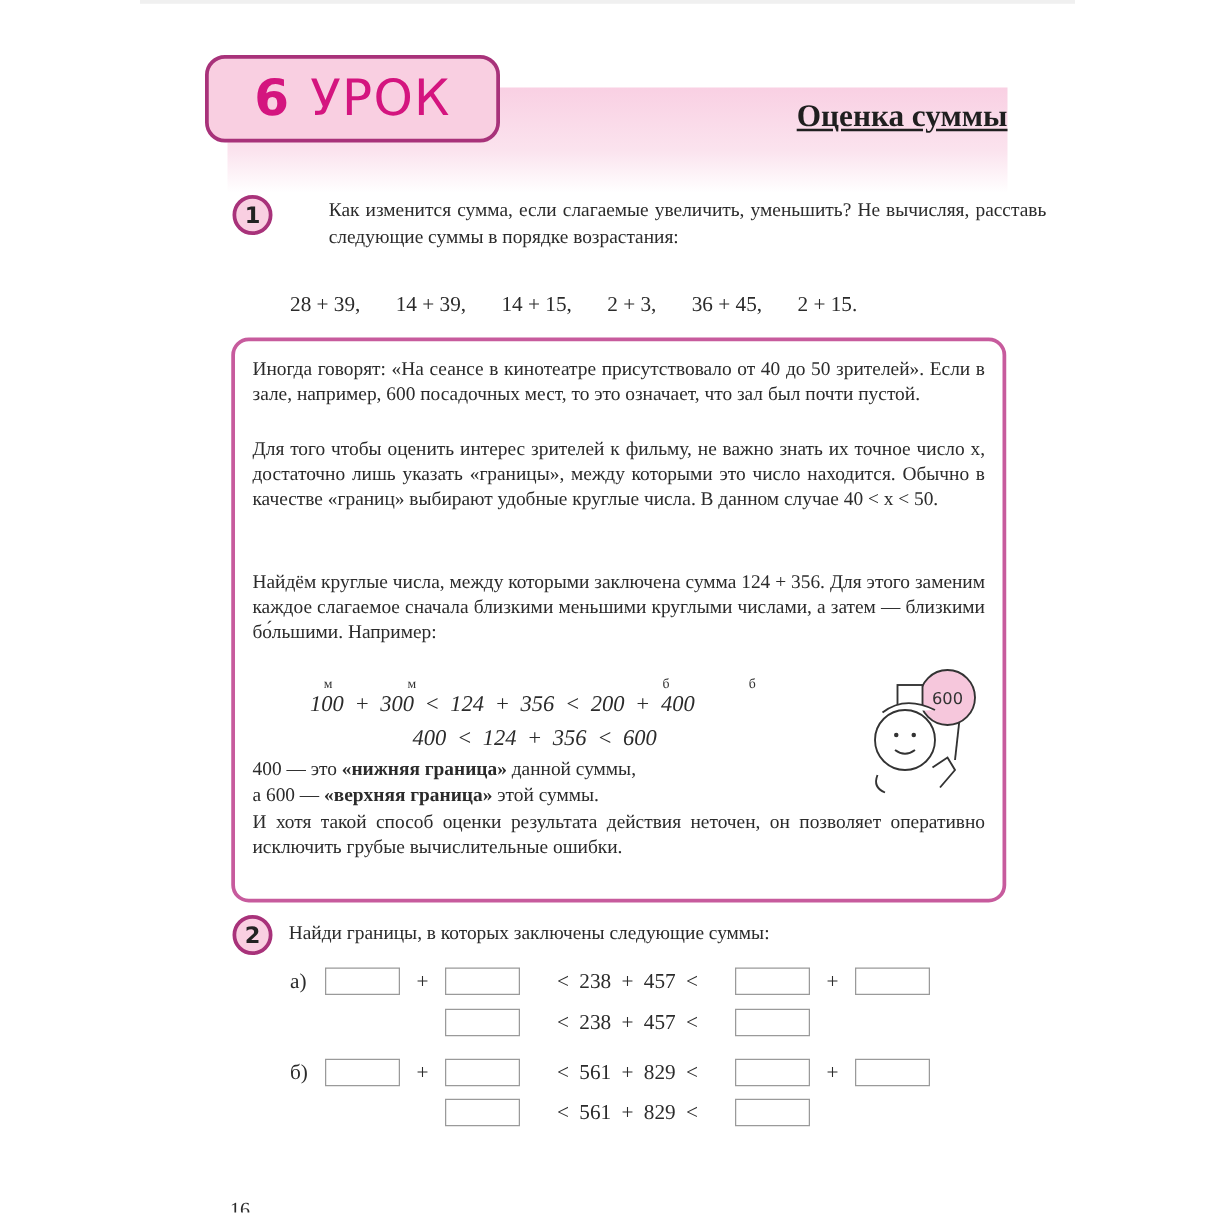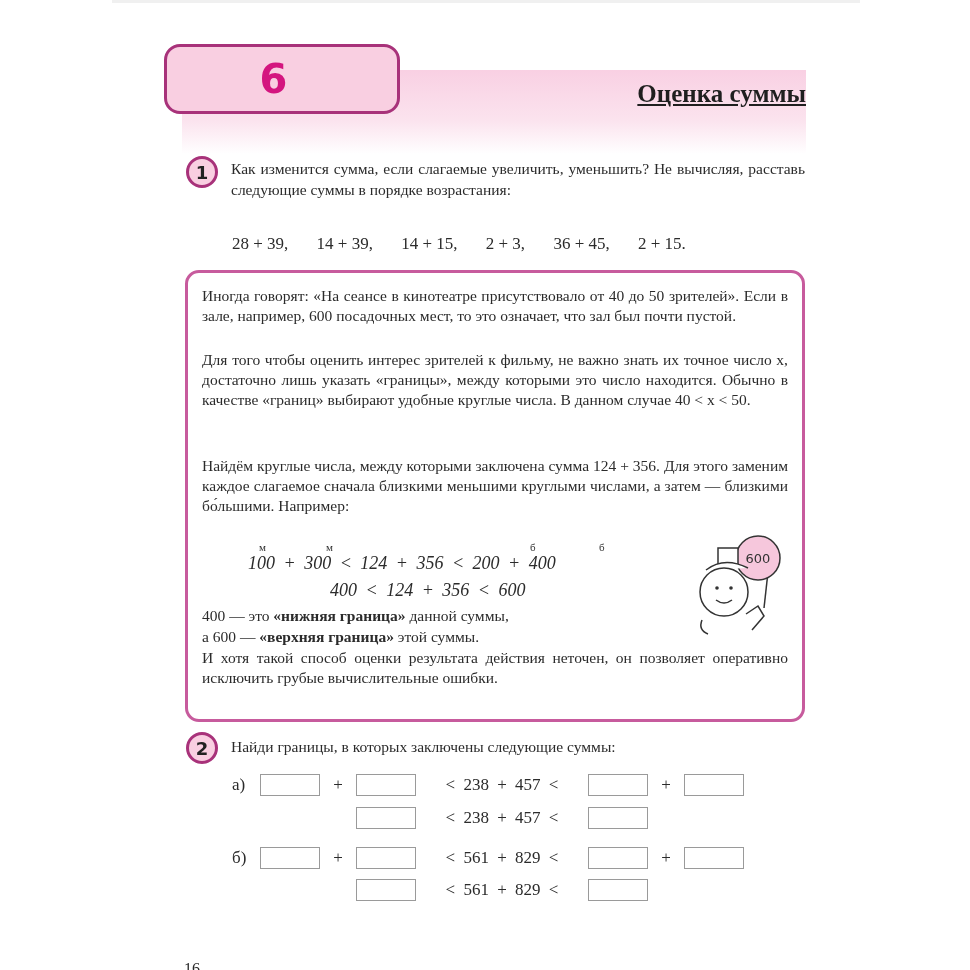--- a/index.html
+++ b/index.html
@@ -55,25 +55,26 @@
   b.bold { font-weight: bold; }
 </style>
 </head>
 <body>
 
 <div class="top-strip"></div>
 <div class="header-band"></div>
 
 <div class="lesson-badge">
   <span class="num">6</span>
+  <span>УРОК</span>
 </div>
 <div class="lesson-title">Оценка суммы</div>
 
 <div class="task-num" style="left:186px; top:156px;">1</div>
-<div class="task-text" style="top:158px;">Как изменится сумма, если слагаемые увеличить, уменьшить? Не вычисляя, расставь следующие суммы в порядке возрастания:</div>
+<div class="task-text" style="top:158px;margin-left:32px;">Как изменится сумма, если слагаемые увеличить, уменьшить? Не вычисляя, расставь следующие суммы в порядке возрастания:</div>
 <div class="sums-row">
   <span>28 + 39,</span>
   <span>14 + 39,</span>
   <span>14 + 15,</span>
   <span>2 + 3,</span>
   <span>36 + 45,</span>
   <span style="margin-right:16px">2 + 15.</span>
 </div>
 
 <div class="info-box"></div>

